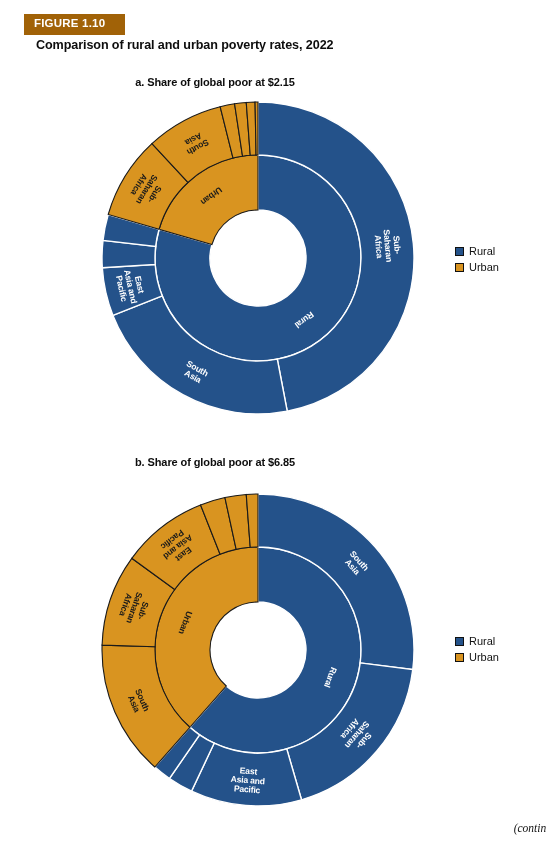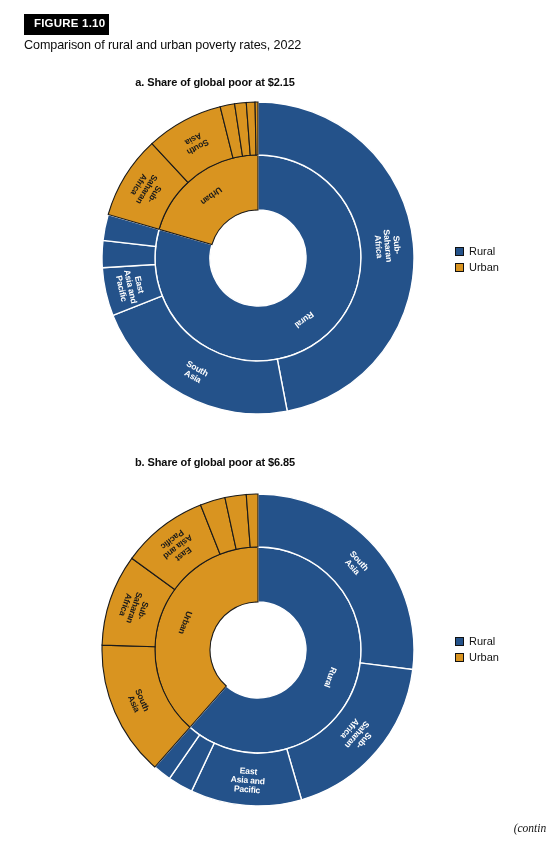--- a/index.html
+++ b/index.html
@@ -8,31 +8,31 @@
     width: 546px; height: 842px;
     background: #ffffff;
     font-family: "Liberation Sans", sans-serif;
     overflow: hidden;
   }
   .page { position: relative; width: 546px; height: 842px; background:#fff; }
 
   
   .fig-badge {
     position: absolute; left: 24px; top: 14px;
-    background: #000000;
+    background: #a16207;
     color: #ffffff;
     font-weight: bold;
     font-size: 11.5px;
     letter-spacing: .2px;
-    padding: 4px 4px 5px 10px;
+    padding: 4px 20px 5px 10px;
     line-height: 1;
   }
   .fig-title {
-    position: absolute; left: 24px; top: 38px;
-    font-size: 12.6px; font-weight: normal; color: #0d0d0d;
+    position: absolute; left: 36px; top: 38px;
+    font-size: 12.6px; font-weight: bold; color: #0d0d0d;
     letter-spacing: -.1px;
     white-space: nowrap;
   }
 
   
   .panel-title {
     position: absolute;
     width: 100%;
     text-align: center;
     font-size: 11px;

